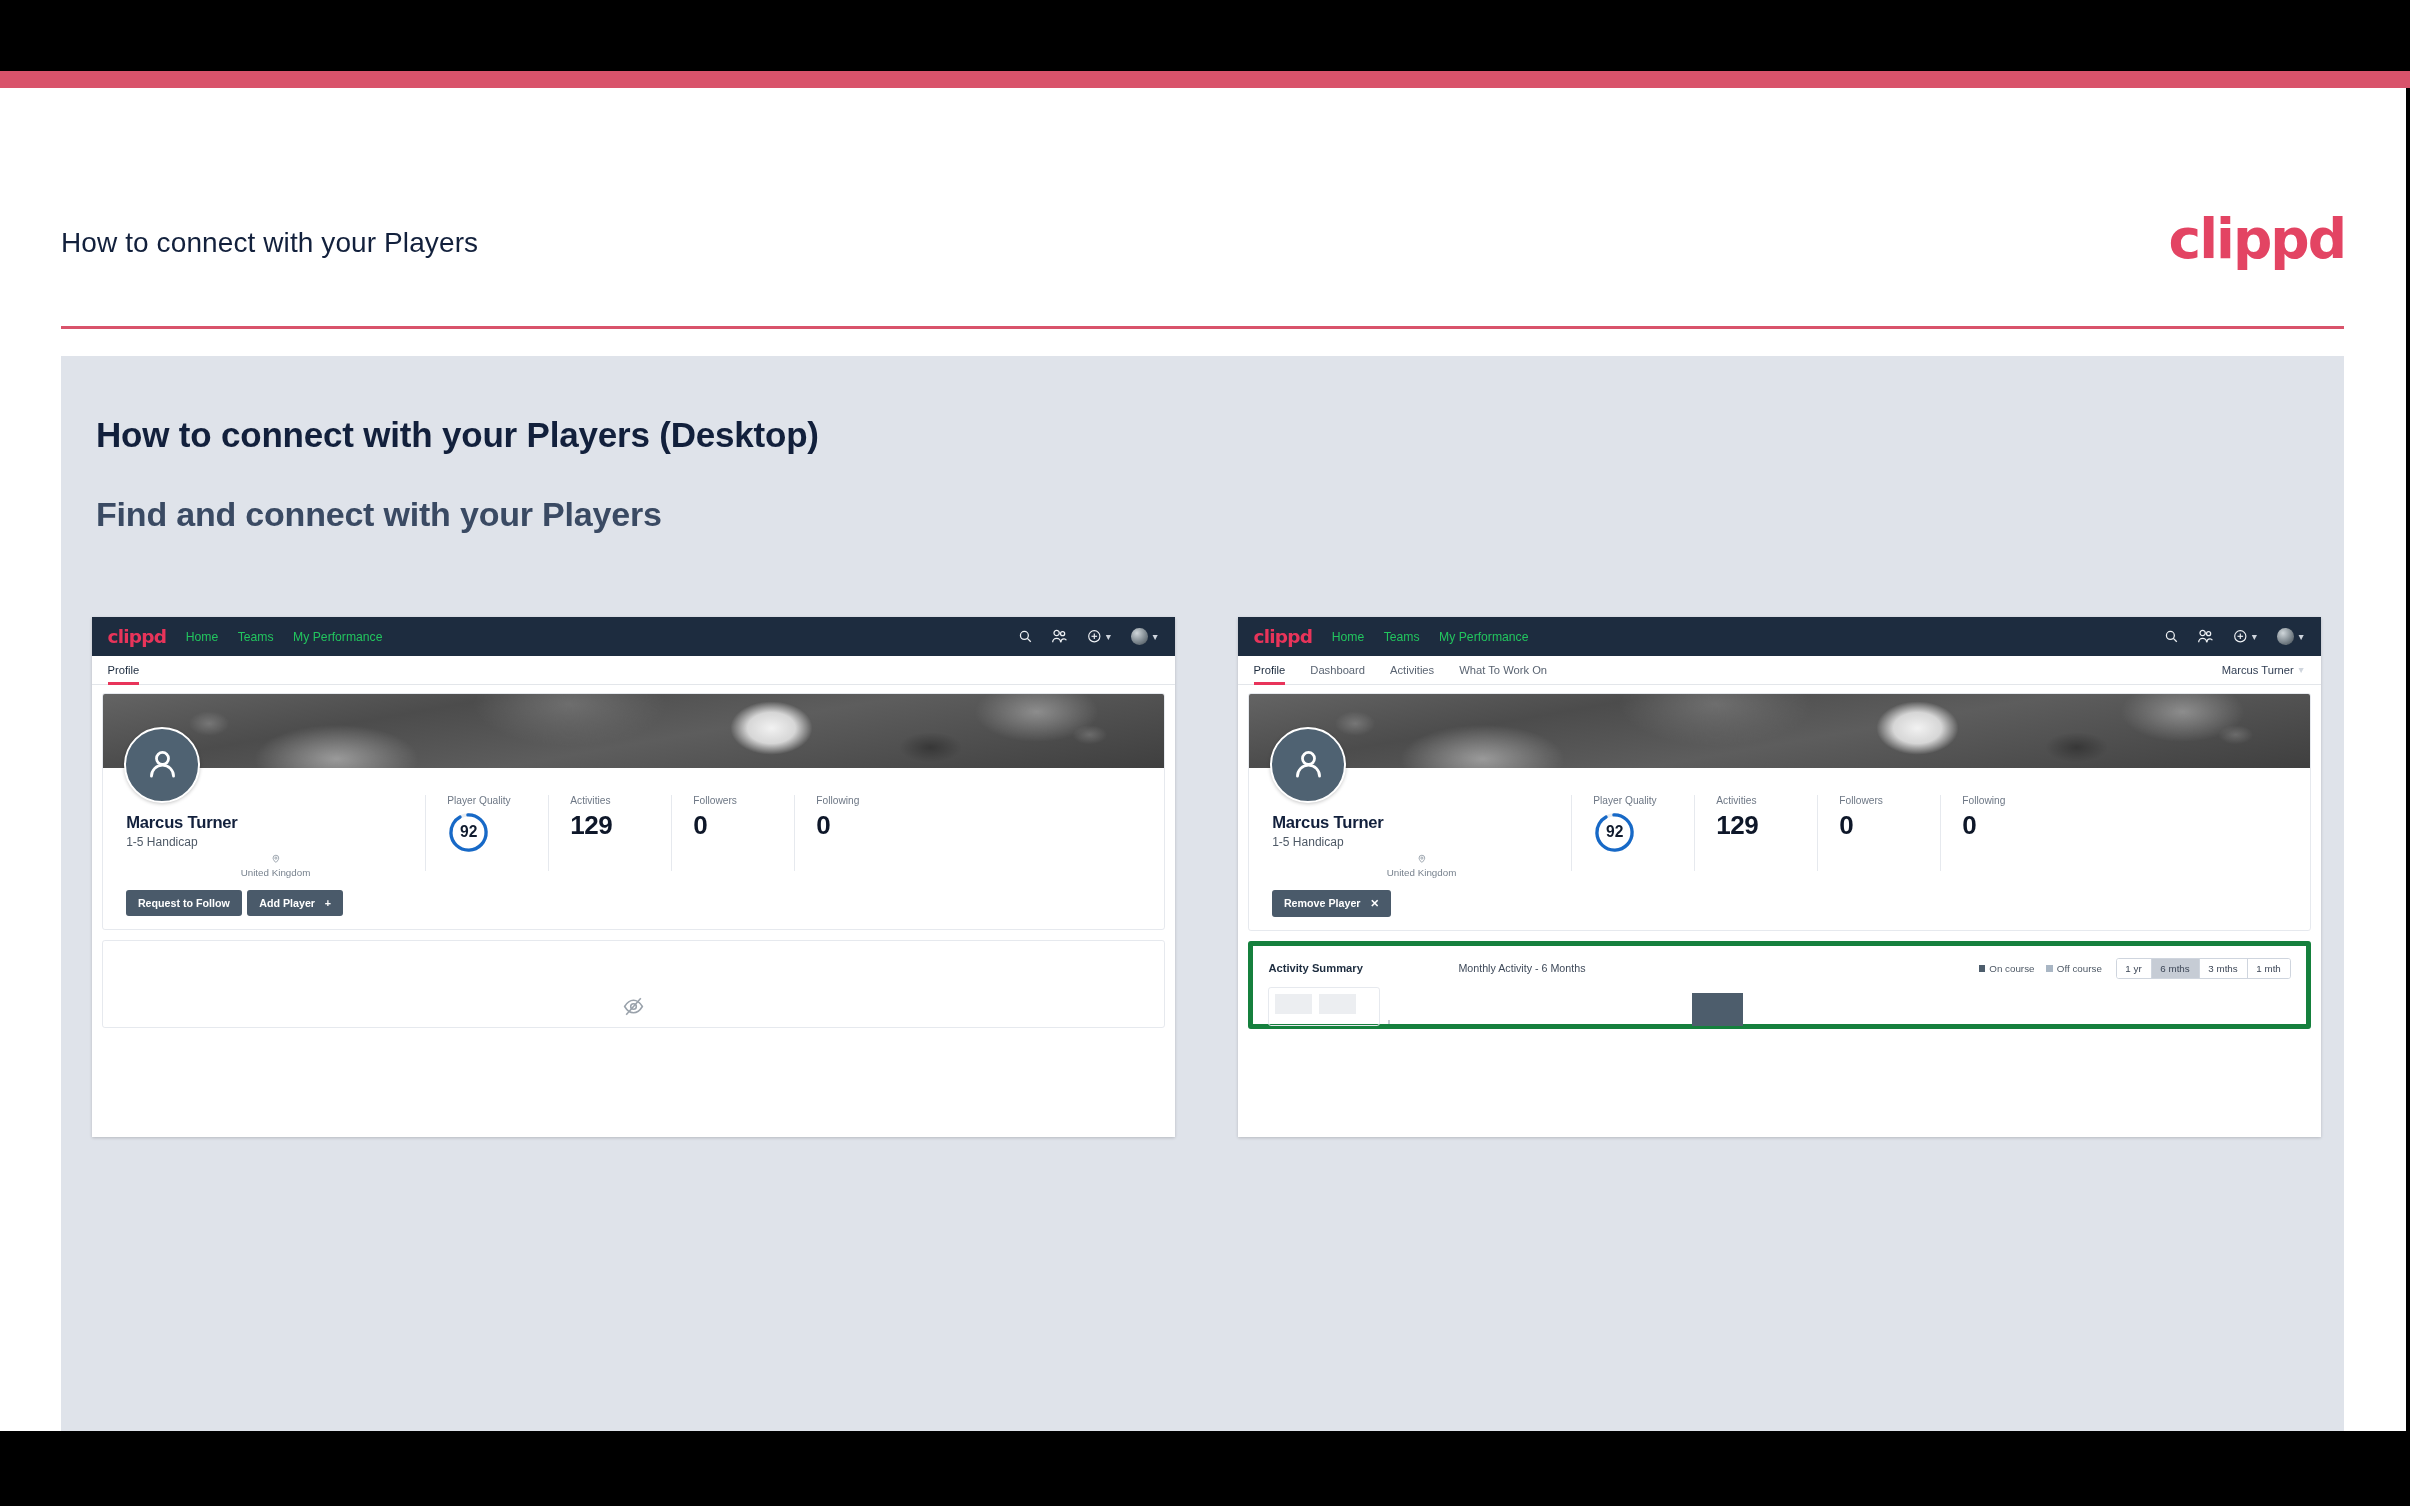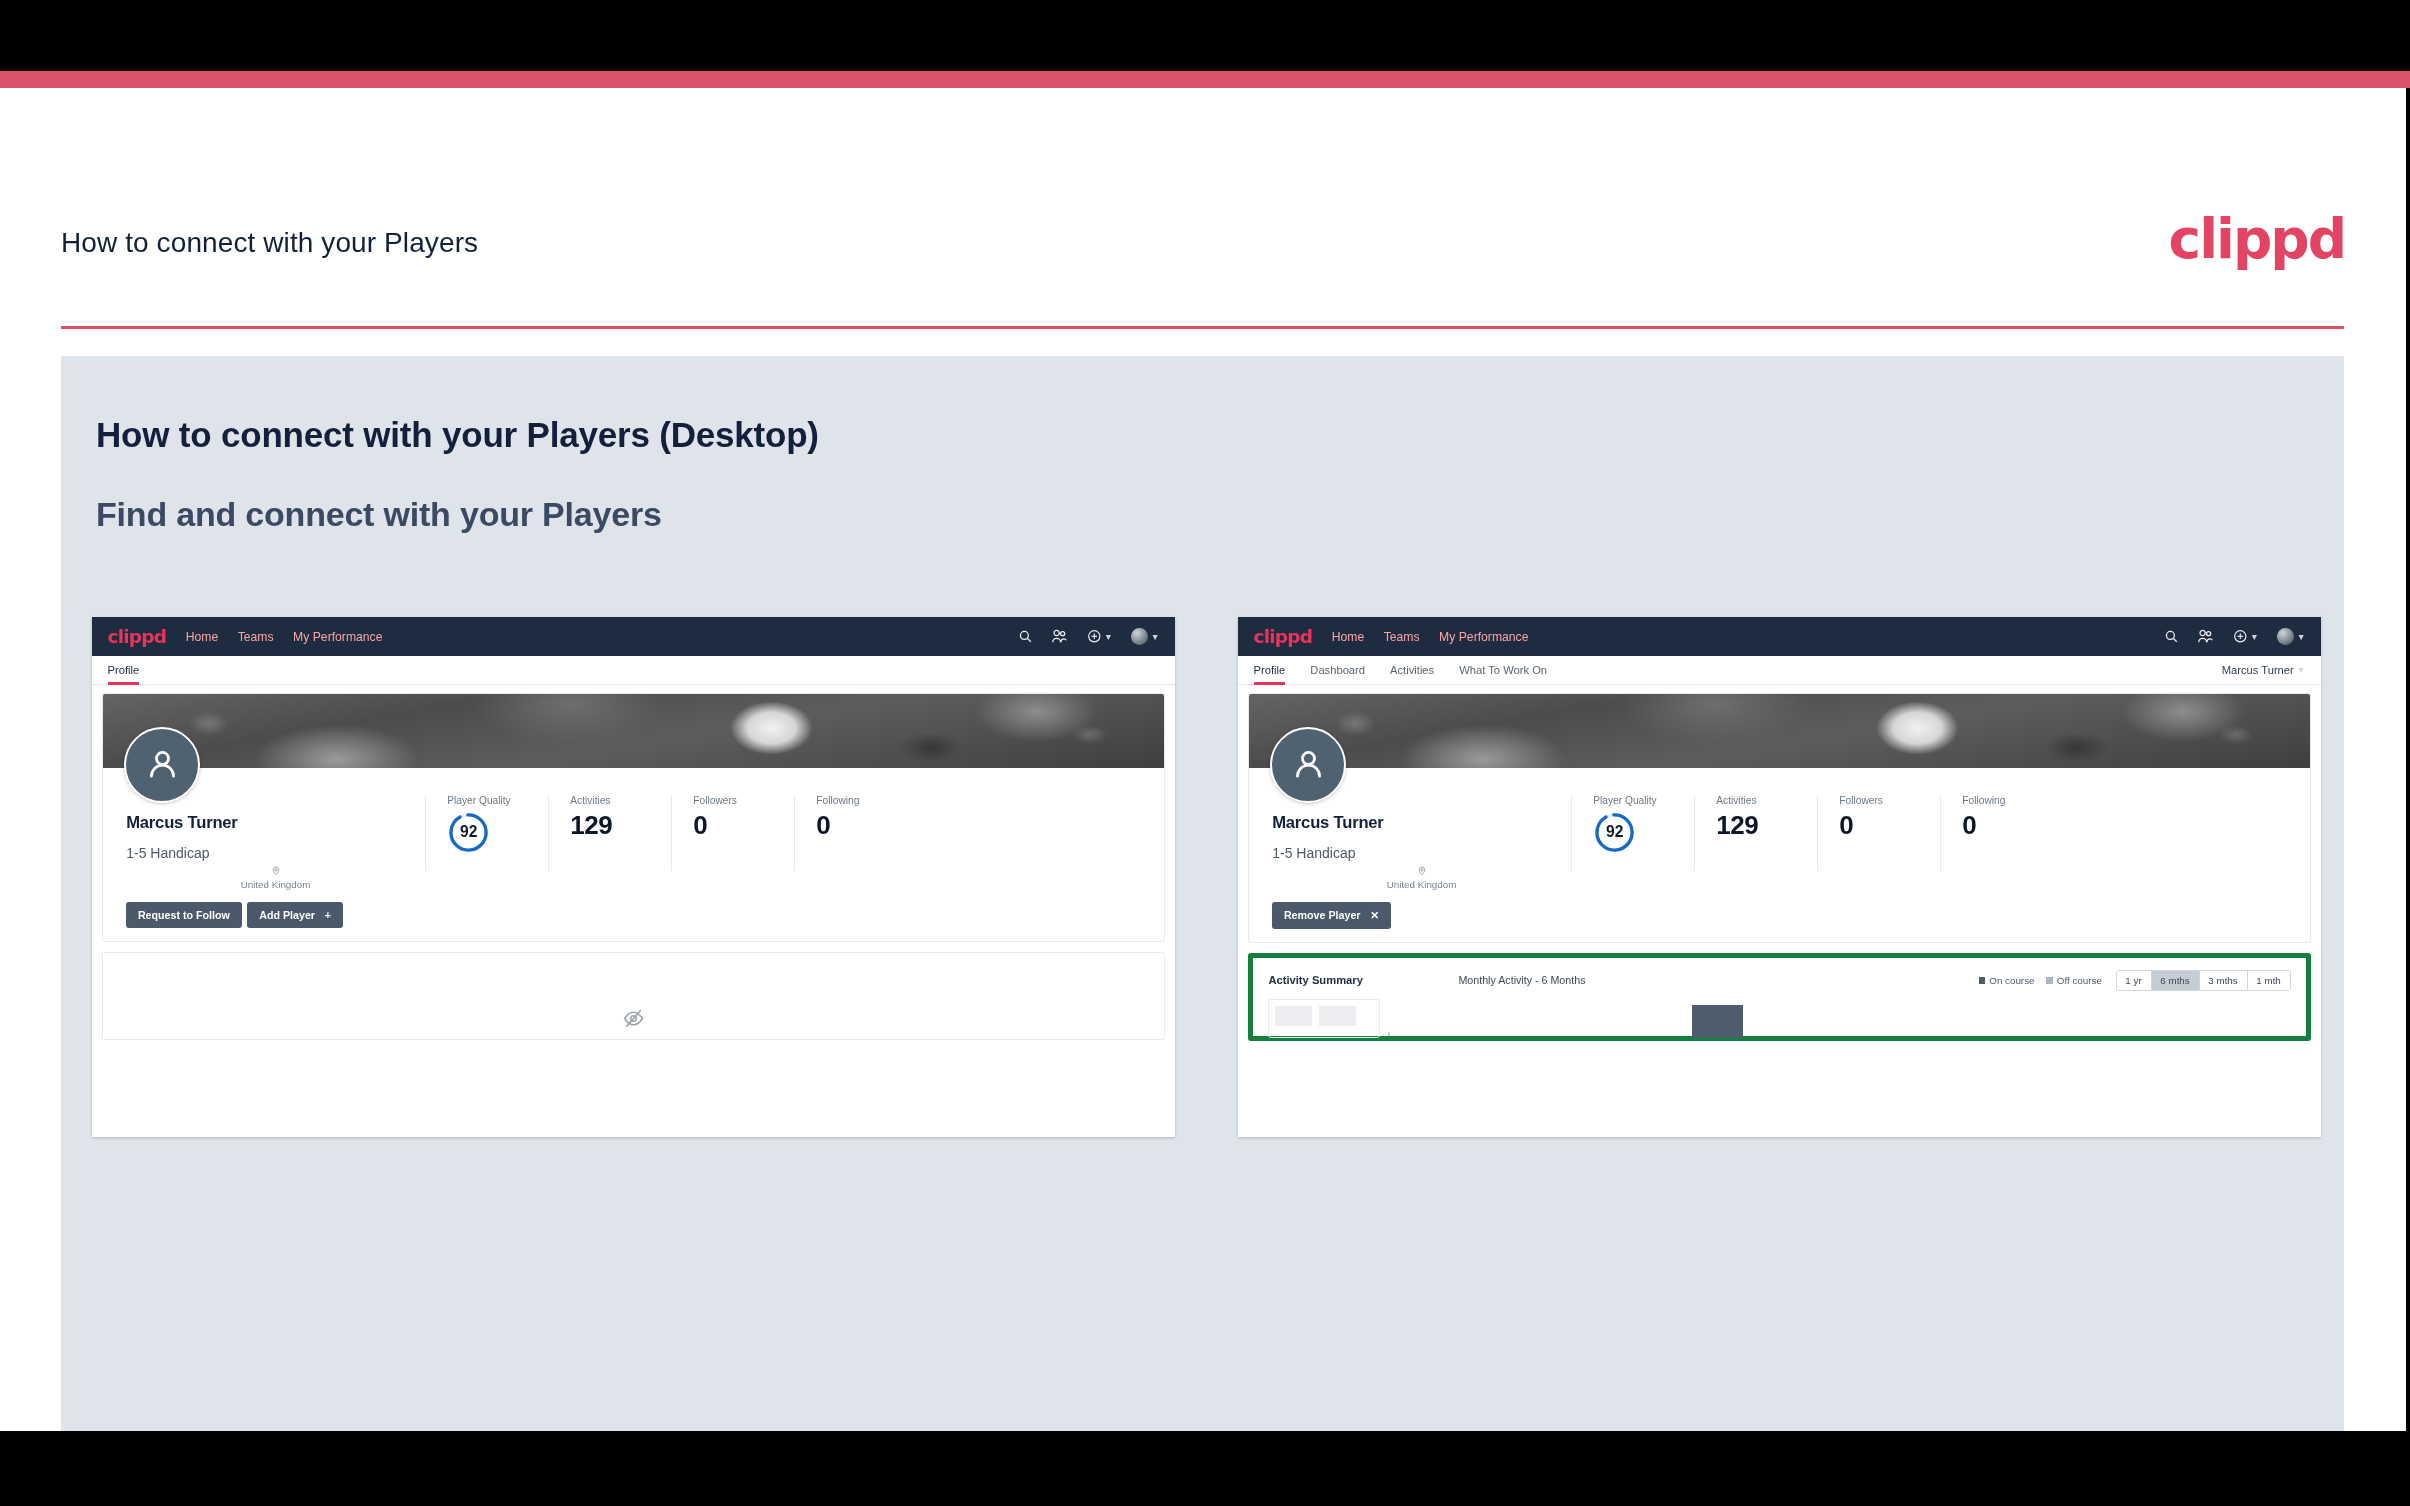--- a/index.html
+++ b/index.html
@@ -68,21 +68,21 @@
   
   .appnav {
     height:39px; background:#1d2c3f; display:flex; align-items:center;
     padding:0 15.6px; position:relative;
   }
   .appnav .brand {
     color:#e8345a; font-weight:700; font-size:18.5px; letter-spacing:-0.8px;
     font-family:"DejaVu Sans", sans-serif; margin-right:19.5px;
   }
   .appnav .navlink {
-    color:#fca5a5; font-size:12.2px; margin-right:19.5px; white-space:nowrap;
+    color:#22c55e; font-size:12.2px; margin-right:19.5px; white-space:nowrap;
   }
   .appnav .navicons {
     margin-left:auto; display:flex; align-items:center; gap:18.5px;
   }
   .appnav svg { display:block; }
   .chev { color:#cfd5dd; font-size:8.8px; margin-left:2.9px; }
   .avatar-nav {
     width:16.6px; height:16.6px; border-radius:50%;
     background:radial-gradient(circle at 35% 30%, #cfd6da 0%, #7e888f 55%, #3c464d 100%);
     display:inline-block;
@@ -130,21 +130,21 @@
   .card-body { position:relative; padding:0 0 13.7px 0; display:flex; }
   .avatar-big {
     position:absolute; left:21.5px; top:-41px;
     width:76px; height:76px; border-radius:50%;
     background:#4f6272; border:2.9px solid #fff;
     display:flex; align-items:center; justify-content:center;
     box-shadow:0 1px 3.9px rgba(0,0,0,.22);
   }
   .id-col { width:322px; padding:45px 0 0 23.4px; }
   .pname { font-size:16.6px; font-weight:700; color:#12203c; letter-spacing:-0.2px; }
-  .phandi { font-size:14px; color:#4e5966; margin-top:12px; }
+  .phandi { font-size:12px; color:#4e5966; margin-top:2px; }
   .ploc { font-size:9.8px; color:#78828e; margin-top:4.9px; display:flex; align-items:center; gap:3.9px;flex-direction:column; }
   .btnrow { margin-top:11.7px; display:flex; gap:5.9px; }
   .dkbtn {
     background:#4a5a6a; color:#fff; font-size:10.7px; font-weight:700;
     padding:6.8px 11.7px; border-radius:2.9px; display:flex; align-items:center; gap:9.8px;
     white-space:nowrap; cursor:pointer; border:none;
   }
 
   .stats {
     display:flex; align-items:flex-start; padding-top:27px; flex:1;

